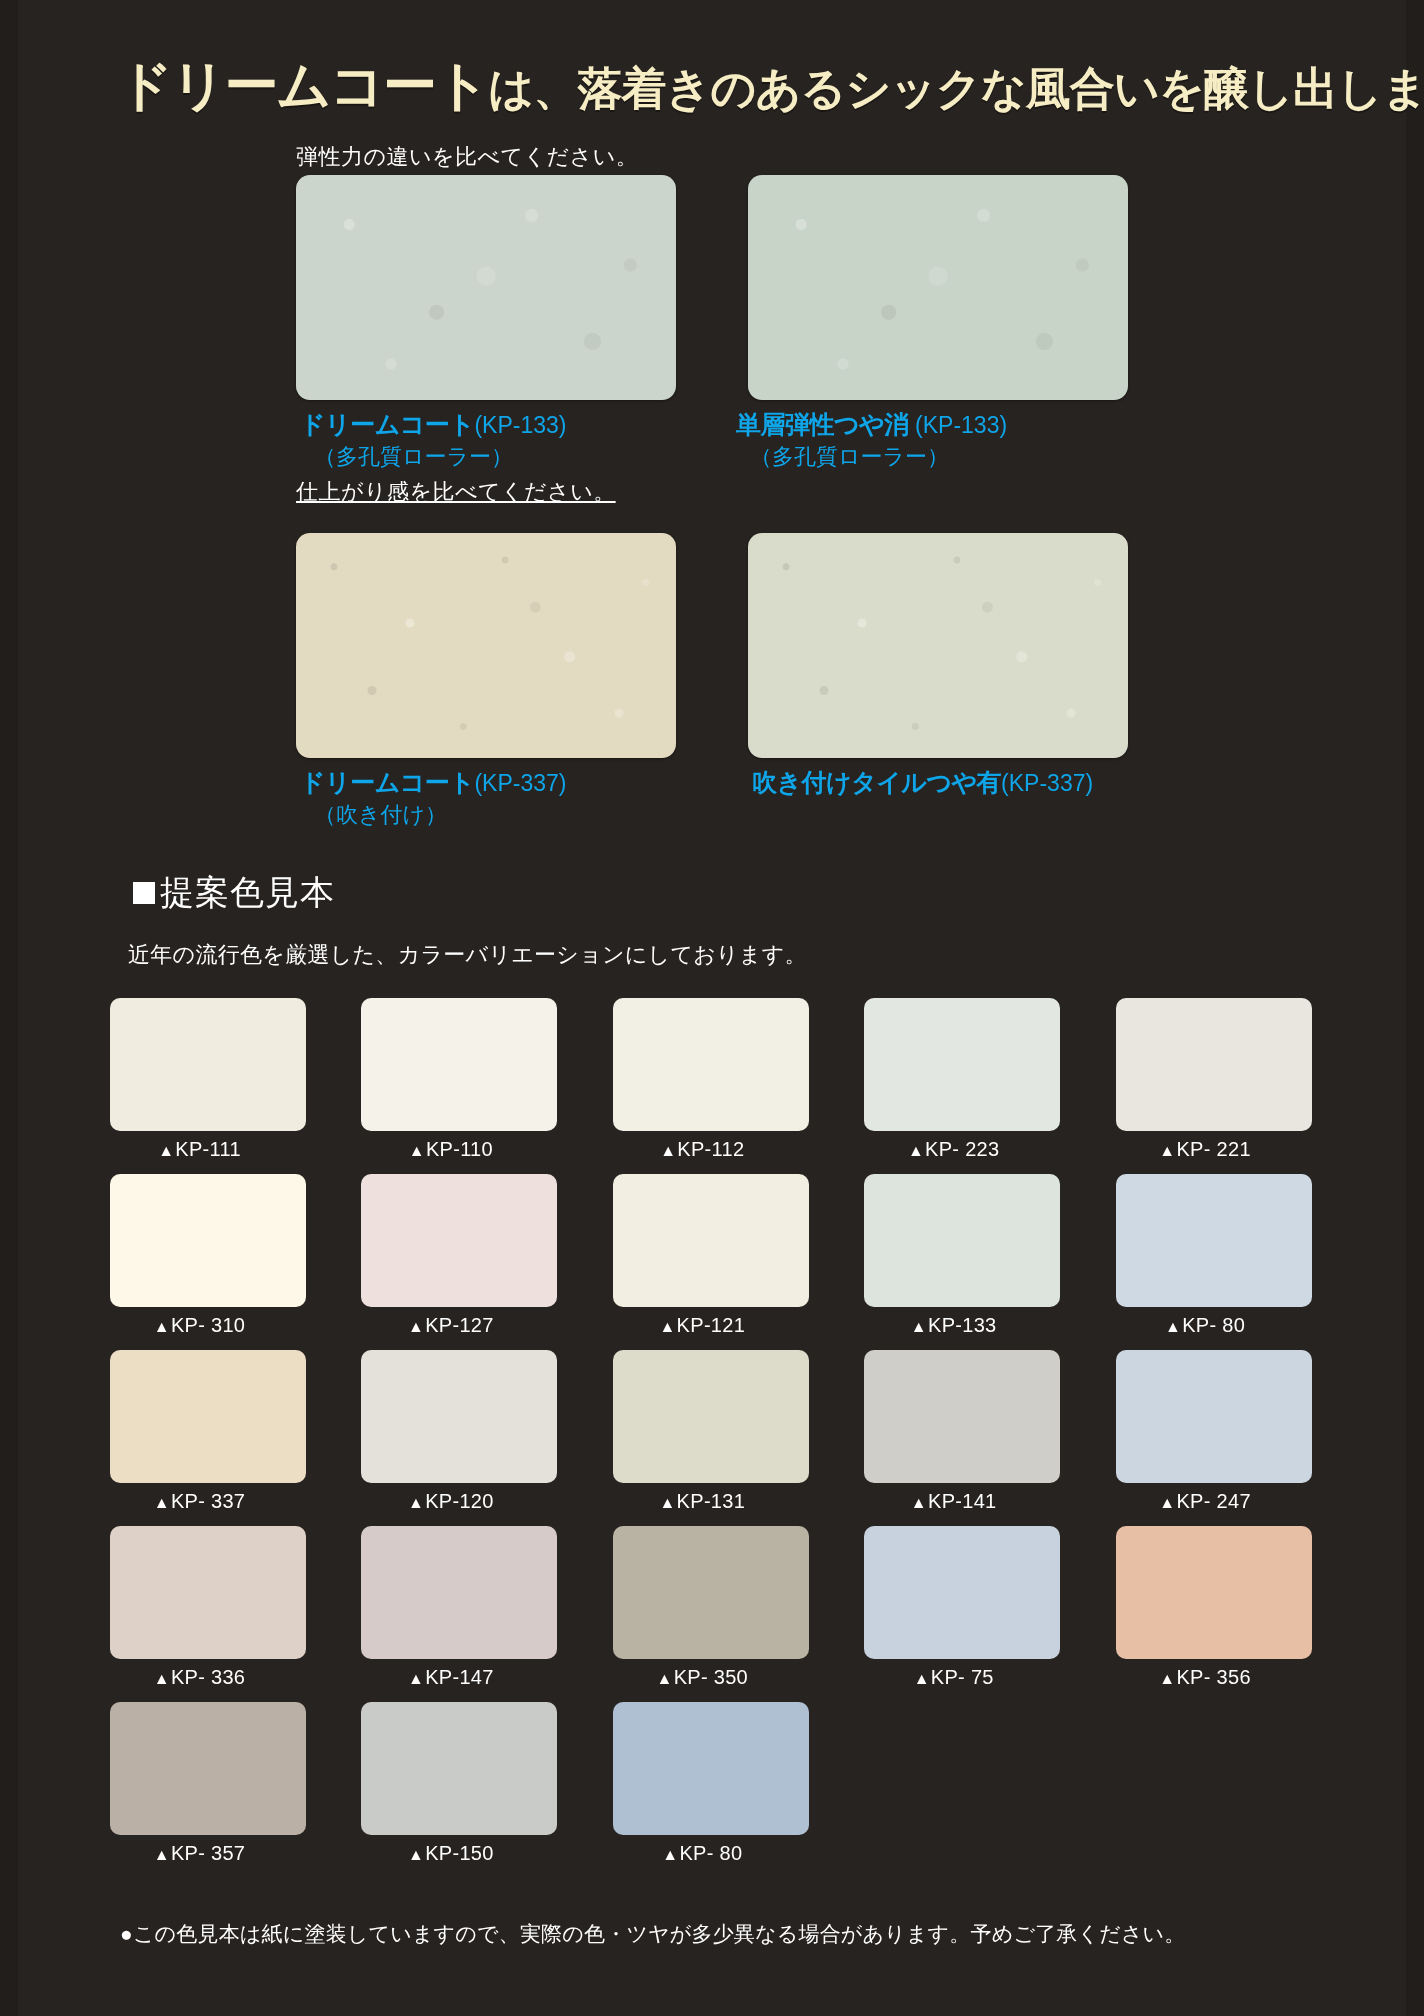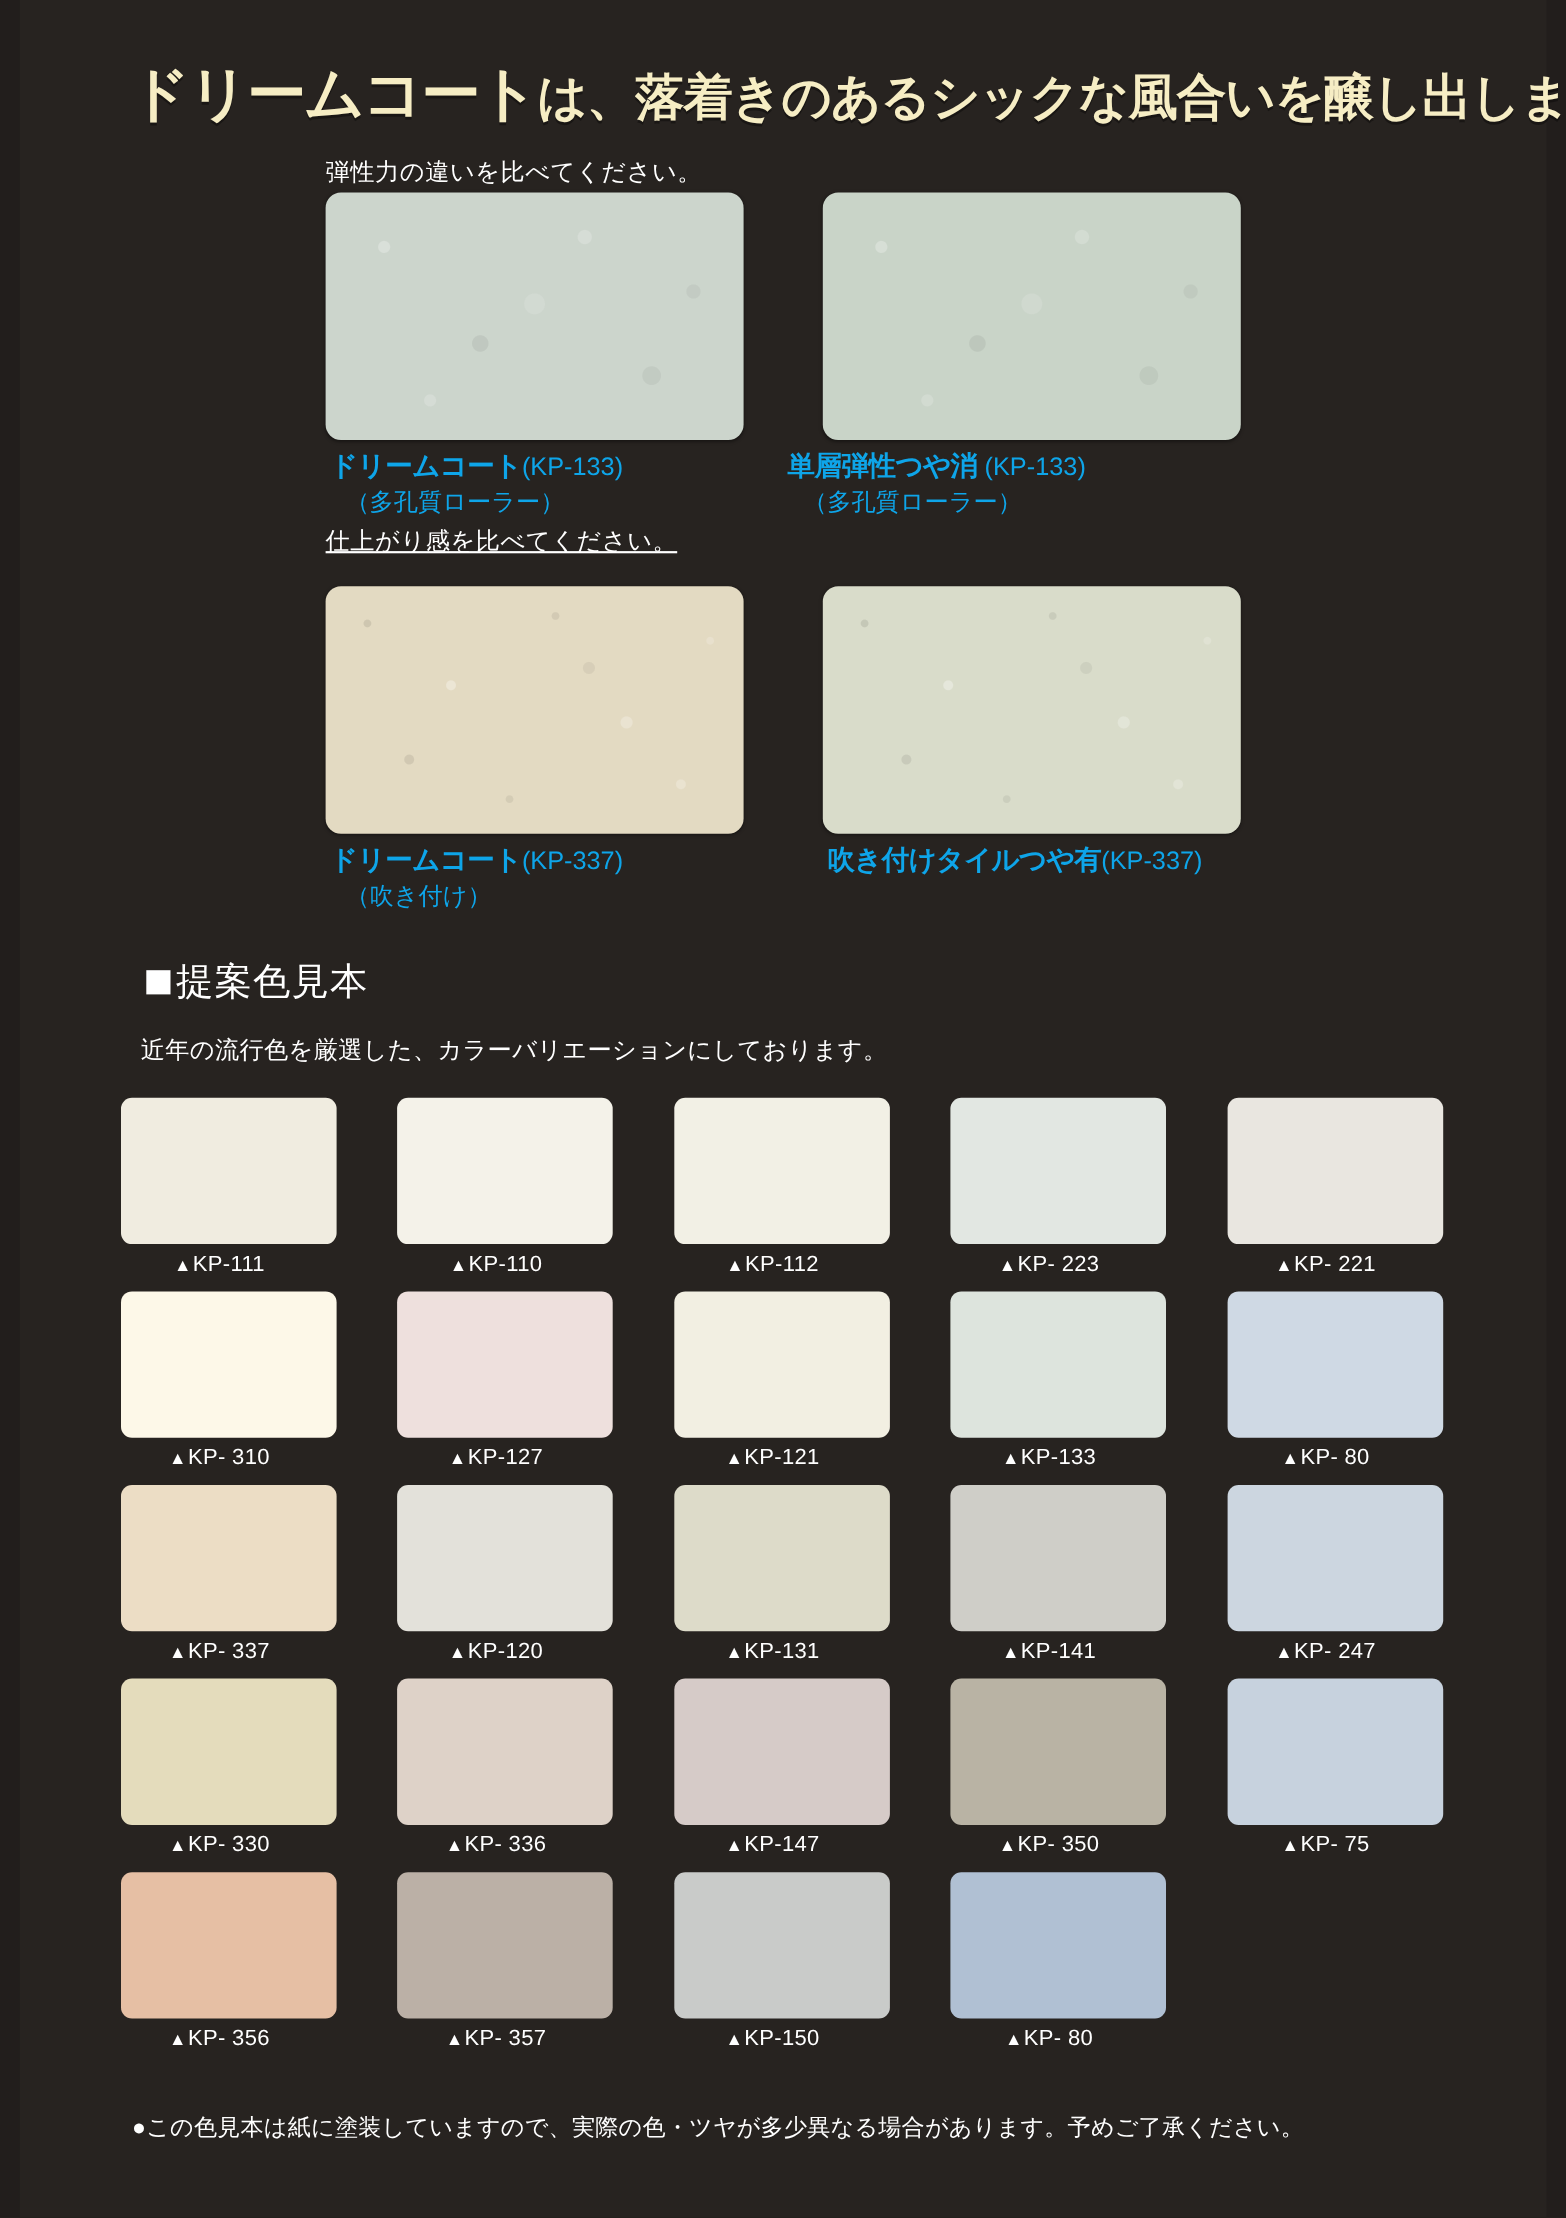--- a/index.html
+++ b/index.html
@@ -109,21 +109,21 @@
   .swatch-label .code {
     font-size: 23px;
     font-weight: normal;
   }
   .swatch-label .sub {
     display: block;
     font-size: 22px;
     padding-left: 14px;
   }
   .lb-a { left: 300px; top: 408px; }
-  .lb-b { left: 716px; top: 408px; }
+  .lb-b { left: 736px; top: 408px; }
   .lb-c { left: 300px; top: 766px; }
   .lb-d { left: 752px; top: 766px; }
 
   
   .section-head {
     position: absolute;
     left: 133px;
     top: 870px;
     font-size: 34px;
     color: #ffffff;
@@ -285,24 +285,20 @@
       </div>
       <div class="chip-cell">
         <div class="chip" style="background: rgb(207, 206, 200);"></div>
         <div class="chip-label"><span class="tri">▲</span><span>KP-141</span></div>
       </div>
       <div class="chip-cell">
         <div class="chip" style="background: rgb(204, 214, 224);"></div>
         <div class="chip-label"><span class="tri">▲</span><span>KP- 247</span></div>
       </div>
       <div class="chip-cell">
-        <div class="chip" style="background: rgb(228, 220, 188);"></div>
-        <div class="chip-label"><span class="tri">▲</span><span>KP- 330</span></div>
-      </div>
-      <div class="chip-cell">
         <div class="chip" style="background: rgb(222, 210, 200);"></div>
         <div class="chip-label"><span class="tri">▲</span><span>KP- 336</span></div>
       </div>
       <div class="chip-cell">
         <div class="chip" style="background: rgb(214, 203, 200);"></div>
         <div class="chip-label"><span class="tri">▲</span><span>KP-147</span></div>
       </div>
       <div class="chip-cell">
         <div class="chip" style="background: rgb(185, 179, 164);"></div>
         <div class="chip-label"><span class="tri">▲</span><span>KP- 350</span></div>

